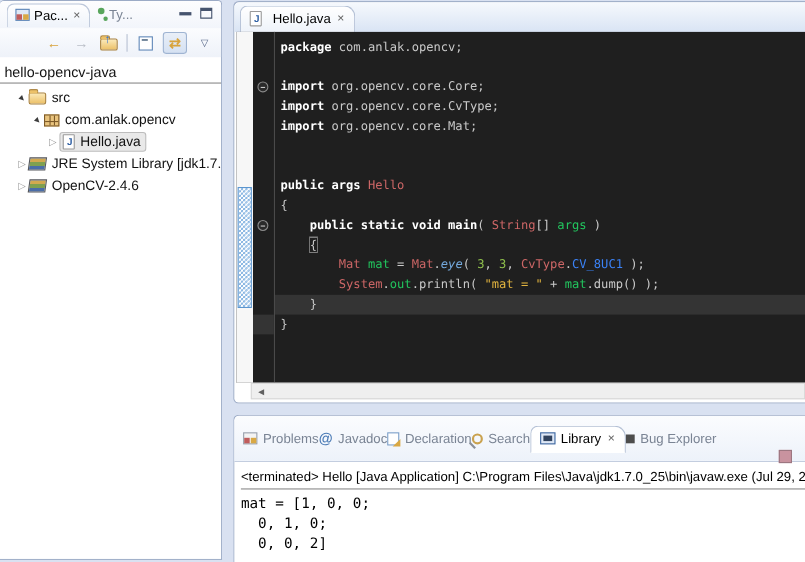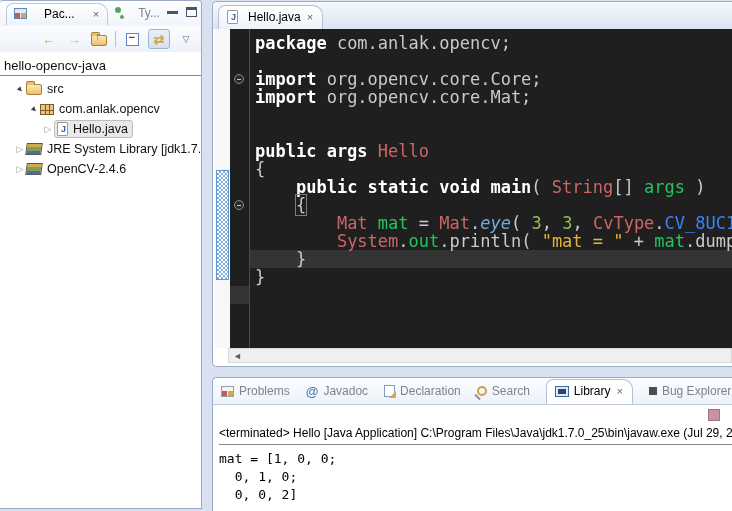--- a/index.html
+++ b/index.html
@@ -6,21 +6,21 @@
   html,body { width:732px; height:511px; overflow:hidden; }
   body { background:#d9e1f1; font-family:"Liberation Sans", sans-serif; position:relative; }
 
   
   .panel { position:absolute; background:#fff; border:1px solid #9cabc6; }
 
   
   #sidebar { left:0; top:2; width:202px; height:509px; border-radius:4px 4px 0 0; border-left:none; }
   .side-tabs { display:flex; align-items:center; height:25px; padding-left:6px;
                background:linear-gradient(#fdfdfe,#f2f5fb); border-radius:4px 4px 0 0; }
-  .view-tab { display:flex; align-items:center; gap:17px; padding:3px 7px 4px; font-size:12px; color:#7a8494;
+  .view-tab { display:flex; align-items:center; gap:4px; padding:3px 7px 4px; font-size:12px; color:#7a8494;
               border-radius:7px 10px 0 0; }
   .view-tab.active { background:linear-gradient(#ffffff,#eef3fa); border:1px solid #bcc7da; border-bottom:none; color:#000; }
   .tab-close { font-size:11px; color:#666; padding:0 1px; }
   .winbtns { margin-left:auto; display:flex; gap:8px; padding-right:8px; }
   .btn-min { width:11px; height:9px; border-top:3px solid #46546e; margin-top:4px; }
   .btn-max { width:11px; height:10px; border:1px solid #46546e; border-top:3px solid #46546e; }
 
   .side-toolbar { display:flex; align-items:center; justify-content:flex-end; gap:7px; height:26px; padding-right:6px;
                   background:linear-gradient(#fbfcfe,#eef2f9); }
   .tbi { display:inline-flex; align-items:center; justify-content:center; width:18px; height:18px; font-size:13px; }
@@ -65,21 +65,21 @@
   .ed-tab { display:flex; align-items:center; gap:5px; padding:4px 8px 5px; font-size:12px; color:#000;
             background:linear-gradient(#ffffff,#eef3fa); border:1px solid #b4c0d5; border-bottom:none; border-radius:7px 10px 0 0; }
   .ed-content { position:absolute; left:2px; right:0; top:27px; height:319px; background:#1f1f1f; }
   .ruler { position:absolute; left:0; top:0; width:15px; height:100%; background:#f7f7f7; }
   .hatch { position:absolute; left:1px; top:141px; width:13px; height:110px; background-color:#fff;
     background-image:
       linear-gradient(45deg,#7fb0e0 25%,transparent 25%,transparent 75%,#7fb0e0 75%),
       linear-gradient(45deg,#7fb0e0 25%,transparent 25%,transparent 75%,#7fb0e0 75%);
     background-size:4px 4px; background-position:0 0,2px 2px; border:1px solid #5c96cf; }
   .ed-dark { position:absolute; left:15px; right:0; top:0; height:100%; display:flex;
-             font-family:"DejaVu Sans Mono", monospace; font-size:17px; }
+             font-family:"DejaVu Sans Mono", monospace; font-size:11px; }
   .gutter { width:19px; flex:none; padding-top:5px; }
   .grow { height:18px; position:relative; }
   .fold { position:absolute; left:4px; top:4px; width:10px; height:10px; border:1px solid #8a8a8a; border-radius:50%;
           background:#2b2b2b; }
   .fold::before { content:""; position:absolute; left:2px; top:4px; width:4px; height:1px; background:#c9c9c9; }
   .codecol { flex:1; border-left:1px solid #4a4a4a; padding-top:5px; overflow:hidden; }
   .cline { height:18px; line-height:18px; white-space:pre; padding-left:5px; color:#c9c9c9; }
   .cur { background:#343434; }
   .tk-kw { color:#ffffff; font-weight:bold; }
   .tk-pl { color:#c9c9c9; }
@@ -91,21 +91,21 @@
   .tk-bl { color:#3b82f6; }
   .tk-nu { color:#8fc04c; }
   .tk-st { color:#e2b43f; }
   .tk-box { box-shadow:0 0 0 1px #7e7e7e; }
   .hscroll { position:absolute; left:15px; right:0; top:346px; height:15px; background:#efefef; border:1px solid #d7d7d7;
              display:flex; align-items:center; }
   .hs-arrow { font-size:9px; color:#606060; padding-left:4px; }
 
   
   #bottom { left:212px; top:377px; width:520px; height:134px; border-radius:5px 0 0 0; border-right:none; border-bottom:none; }
-  .bot-tabs { display:flex; align-items:center; height:27px; padding-left:8px; gap:16px;
+  .bot-tabs { display:flex; align-items:center; height:42px; padding-left:8px; 
               background:linear-gradient(#fbfcfe,#edf2fa); border-bottom:1px solid #c3cddf; border-radius:5px 0 0 0;
               font-size:12px; color:#7a8494; white-space:nowrap; overflow:hidden; }
   .bot-tab { display:flex; align-items:center; gap:5px; }
   .bot-tab.active { background:#fff; border:1px solid #b4c0d5; border-bottom:1px solid #fff; border-radius:7px 10px 0 0;
                     padding:4px 8px 5px; margin-bottom:-1px; color:#000; }
   .bicon { position:relative; flex:none; }
   .b-problems { width:13px; height:11px; background:#f3f3f3; border:1px solid #98a0ad; }
   .b-problems::before { content:""; position:absolute; left:0; bottom:0; width:5px; height:5px; background:#c05c5c; }
   .b-problems::after { content:""; position:absolute; right:0; bottom:0; width:5px; height:5px; background:#d9a844; }
   .b-javadoc { color:#4a7ab5; font-weight:bold; font-size:13px; }
@@ -231,20 +231,21 @@
           <div class="grow"></div>
           <div class="grow"></div>
           <div class="grow"></div>
           <div class="grow cur"></div>
           <div class="grow"></div>
         </div>
       <div class="codecol" id="code">
           <div class="cline"><span class="tk-kw">package</span><span class="tk-pl"> com.anlak.opencv;</span></div>
           <div class="cline"></div>
           <div class="cline"><span class="tk-kw">import</span><span class="tk-pl"> org.opencv.core.Core;</span></div>
+          <div class="cline"><span class="tk-kw">import</span><span class="tk-pl"> org.opencv.core.CvType;</span></div>
           <div class="cline"><span class="tk-kw">import</span><span class="tk-pl"> org.opencv.core.Mat;</span></div>
           <div class="cline"></div>
           <div class="cline"></div>
           <div class="cline"><span class="tk-kw">public args </span><span class="tk-cls">Hello</span></div>
           <div class="cline"><span class="tk-pl">{</span></div>
           <div class="cline"><span class="tk-pl">    </span><span class="tk-kw">public static void main</span><span class="tk-pl">( </span><span class="tk-cls">String</span><span class="tk-pl">[] </span><span class="tk-var">args</span><span class="tk-pl"> )</span></div>
           <div class="cline"><span class="tk-pl">    </span><span class="tk-pl tk-box">{</span></div>
           <div class="cline"><span class="tk-pl">        </span><span class="tk-cls">Mat</span><span class="tk-pl"> </span><span class="tk-var">mat</span><span class="tk-pl"> = </span><span class="tk-cls">Mat</span><span class="tk-pl">.</span><span class="tk-sb">eye</span><span class="tk-pl">( </span><span class="tk-nu">3</span><span class="tk-pl">, </span><span class="tk-nu">3</span><span class="tk-pl">, </span><span class="tk-cls">CvType</span><span class="tk-pl">.</span><span class="tk-bl">CV_8UC1</span><span class="tk-pl"> );</span></div>
           <div class="cline"><span class="tk-pl">        </span><span class="tk-cls">System</span><span class="tk-pl">.</span><span class="tk-var">out</span><span class="tk-pl">.println( </span><span class="tk-st">"mat = "</span><span class="tk-pl"> + </span><span class="tk-var">mat</span><span class="tk-pl">.dump() );</span></div>
           <div class="cline cur"><span class="tk-pl">    }</span></div>

